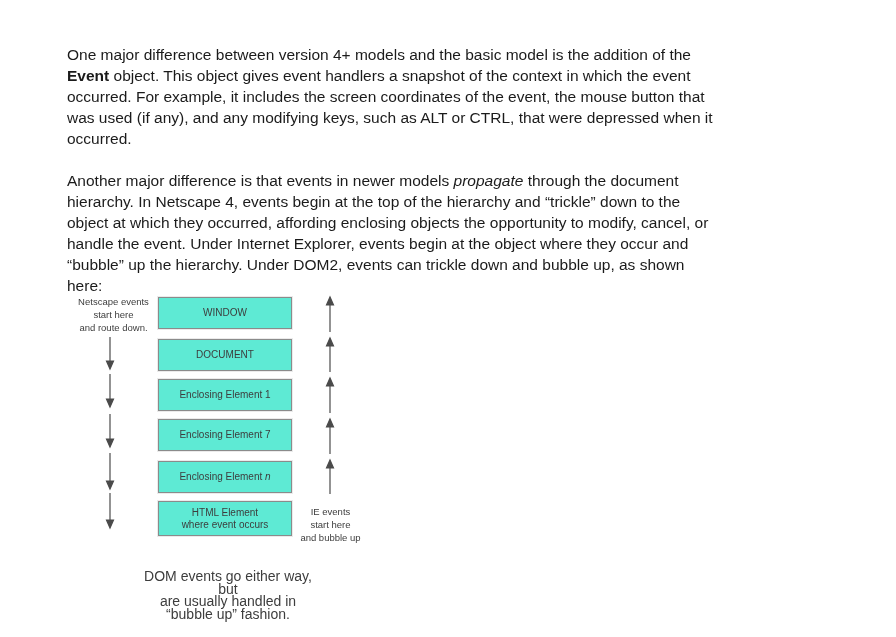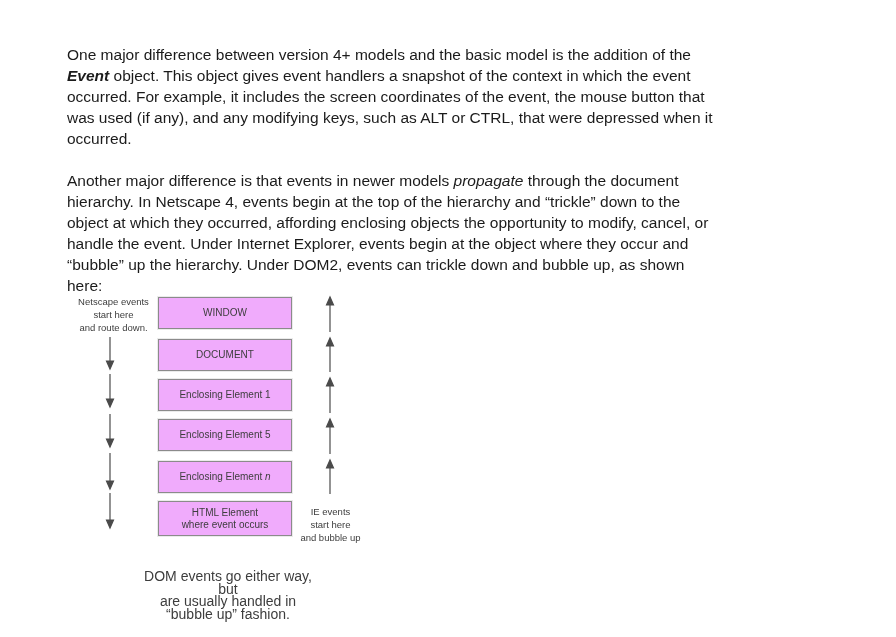--- a/index.html
+++ b/index.html
@@ -18,38 +18,38 @@
     left: 67px;
     width: 795px;
     margin: 0;
     font-size: 15.5px;
     line-height: 21px;
     white-space: pre-line;
     color: #1b1b1b;
   }
   .para1 { top: 44px; }
   .para2 { top: 170px; }
-  .body-text b { font-weight: bold; font-style: italic; }
+  .body-text b { font-weight: bold; }
   .body-text i { font-style: italic; }
 
   .diagram {
     position: absolute;
     left: 60px; top: 292px;
     width: 345px; height: 340px;
     font-family: "Liberation Sans", sans-serif;
   }
   .arrows { position: absolute; left: 0; top: 0; }
 
   .dbox {
     position: absolute;
     left: 98px;
     width: 134px;
     height: 32px;
     box-sizing: border-box;
-    background: #f0abfc;
+    background: #5eead4;
     border: 1px solid #8b8b8b;
     box-shadow: 0 0 0 1px rgba(120,120,120,0.15);
     display: flex;
     align-items: center;
     justify-content: center;
     font-size: 10px;
     line-height: 12px;
     color: #3d3d3d;
     text-align: center;
     white-space: pre-line;
@@ -145,21 +145,21 @@
       </g>
     </svg>
 
     <div class="side-label netscape-label">Netscape events
 start here
 and route down.</div>
 
     <div class="dbox" style="top:5px"><span><span>WINDOW</span><i></i></span></div>
     <div class="dbox" style="top:47px"><span><span>DOCUMENT</span><i></i></span></div>
     <div class="dbox" style="top:87px"><span><span>Enclosing Element 1</span><i></i></span></div>
-    <div class="dbox" style="top:127px"><span><span>Enclosing Element 5</span><i></i></span></div>
+    <div class="dbox" style="top:127px"><span><span>Enclosing Element 7</span><i></i></span></div>
     <div class="dbox" style="top:209px; height:35px"><span><span>HTML Element
 where event occurs</span><i></i></span></div>
     <div class="dbox" style="top:169px"><span><span>Enclosing Element </span><i>n</i></span></div>
 
     <div class="side-label ie-label">IE events
 start here
 and bubble up</div>
 
     <div class="caption">DOM events go either way, but
 are usually handled in

